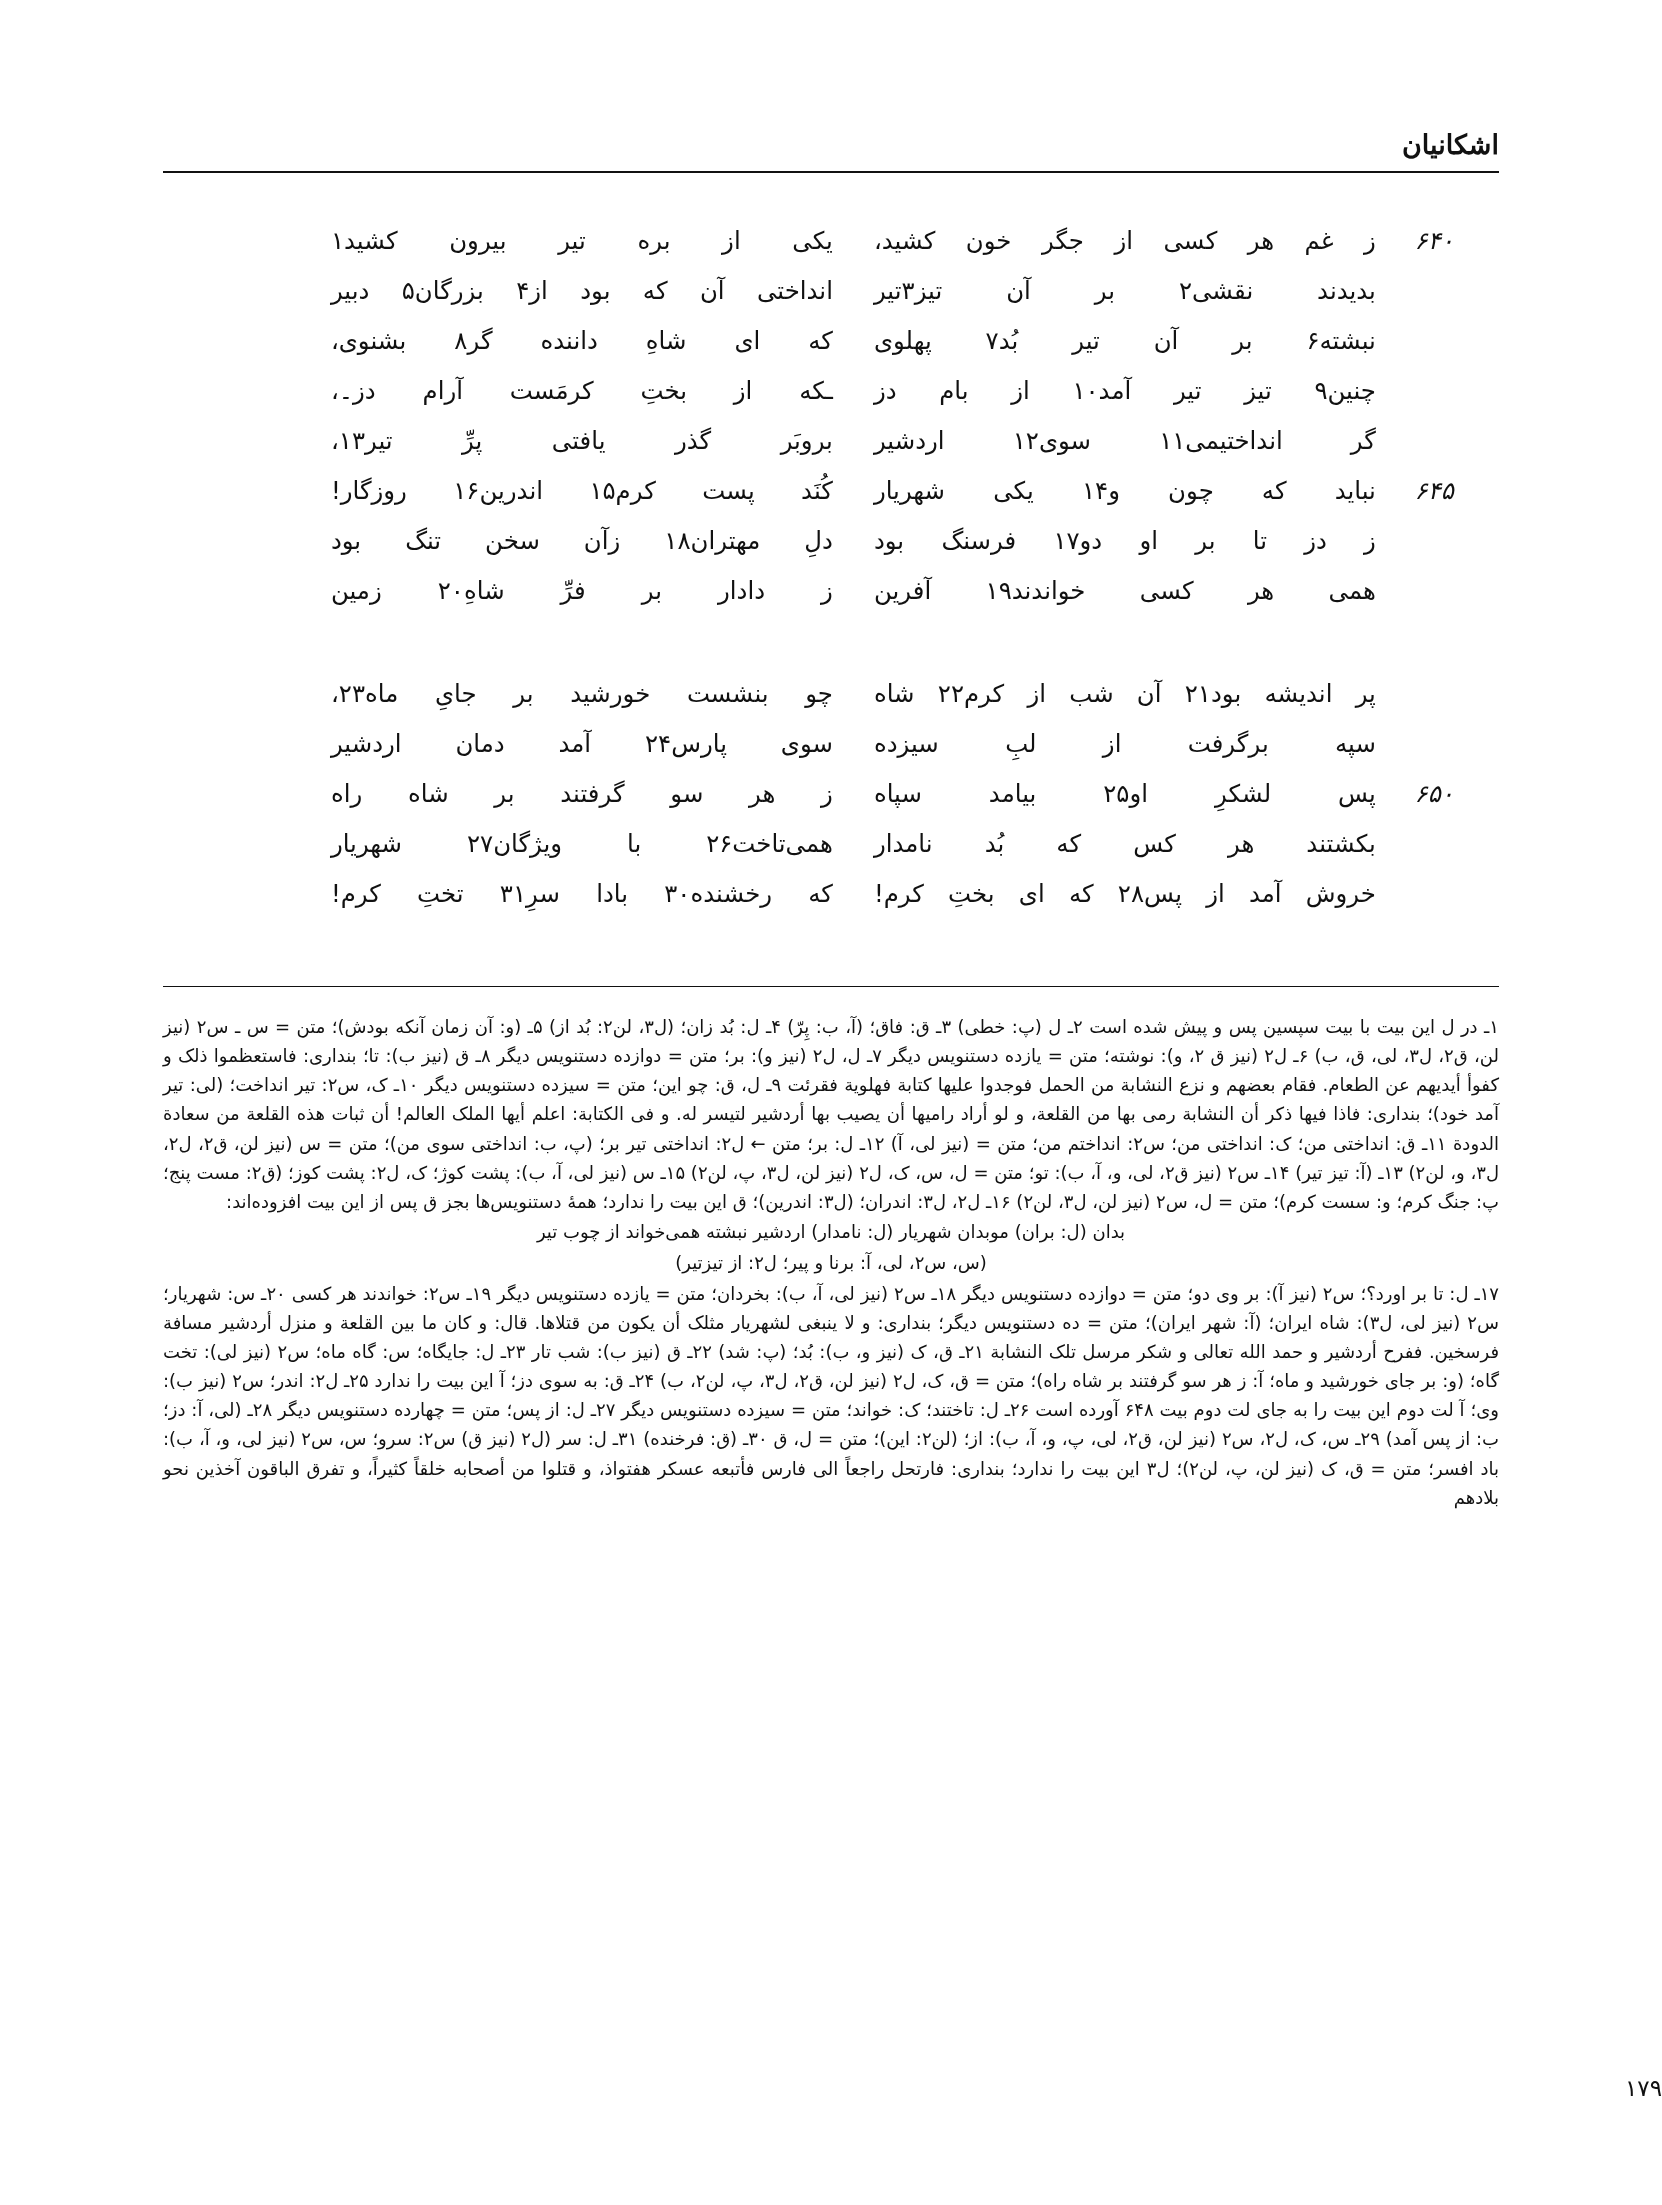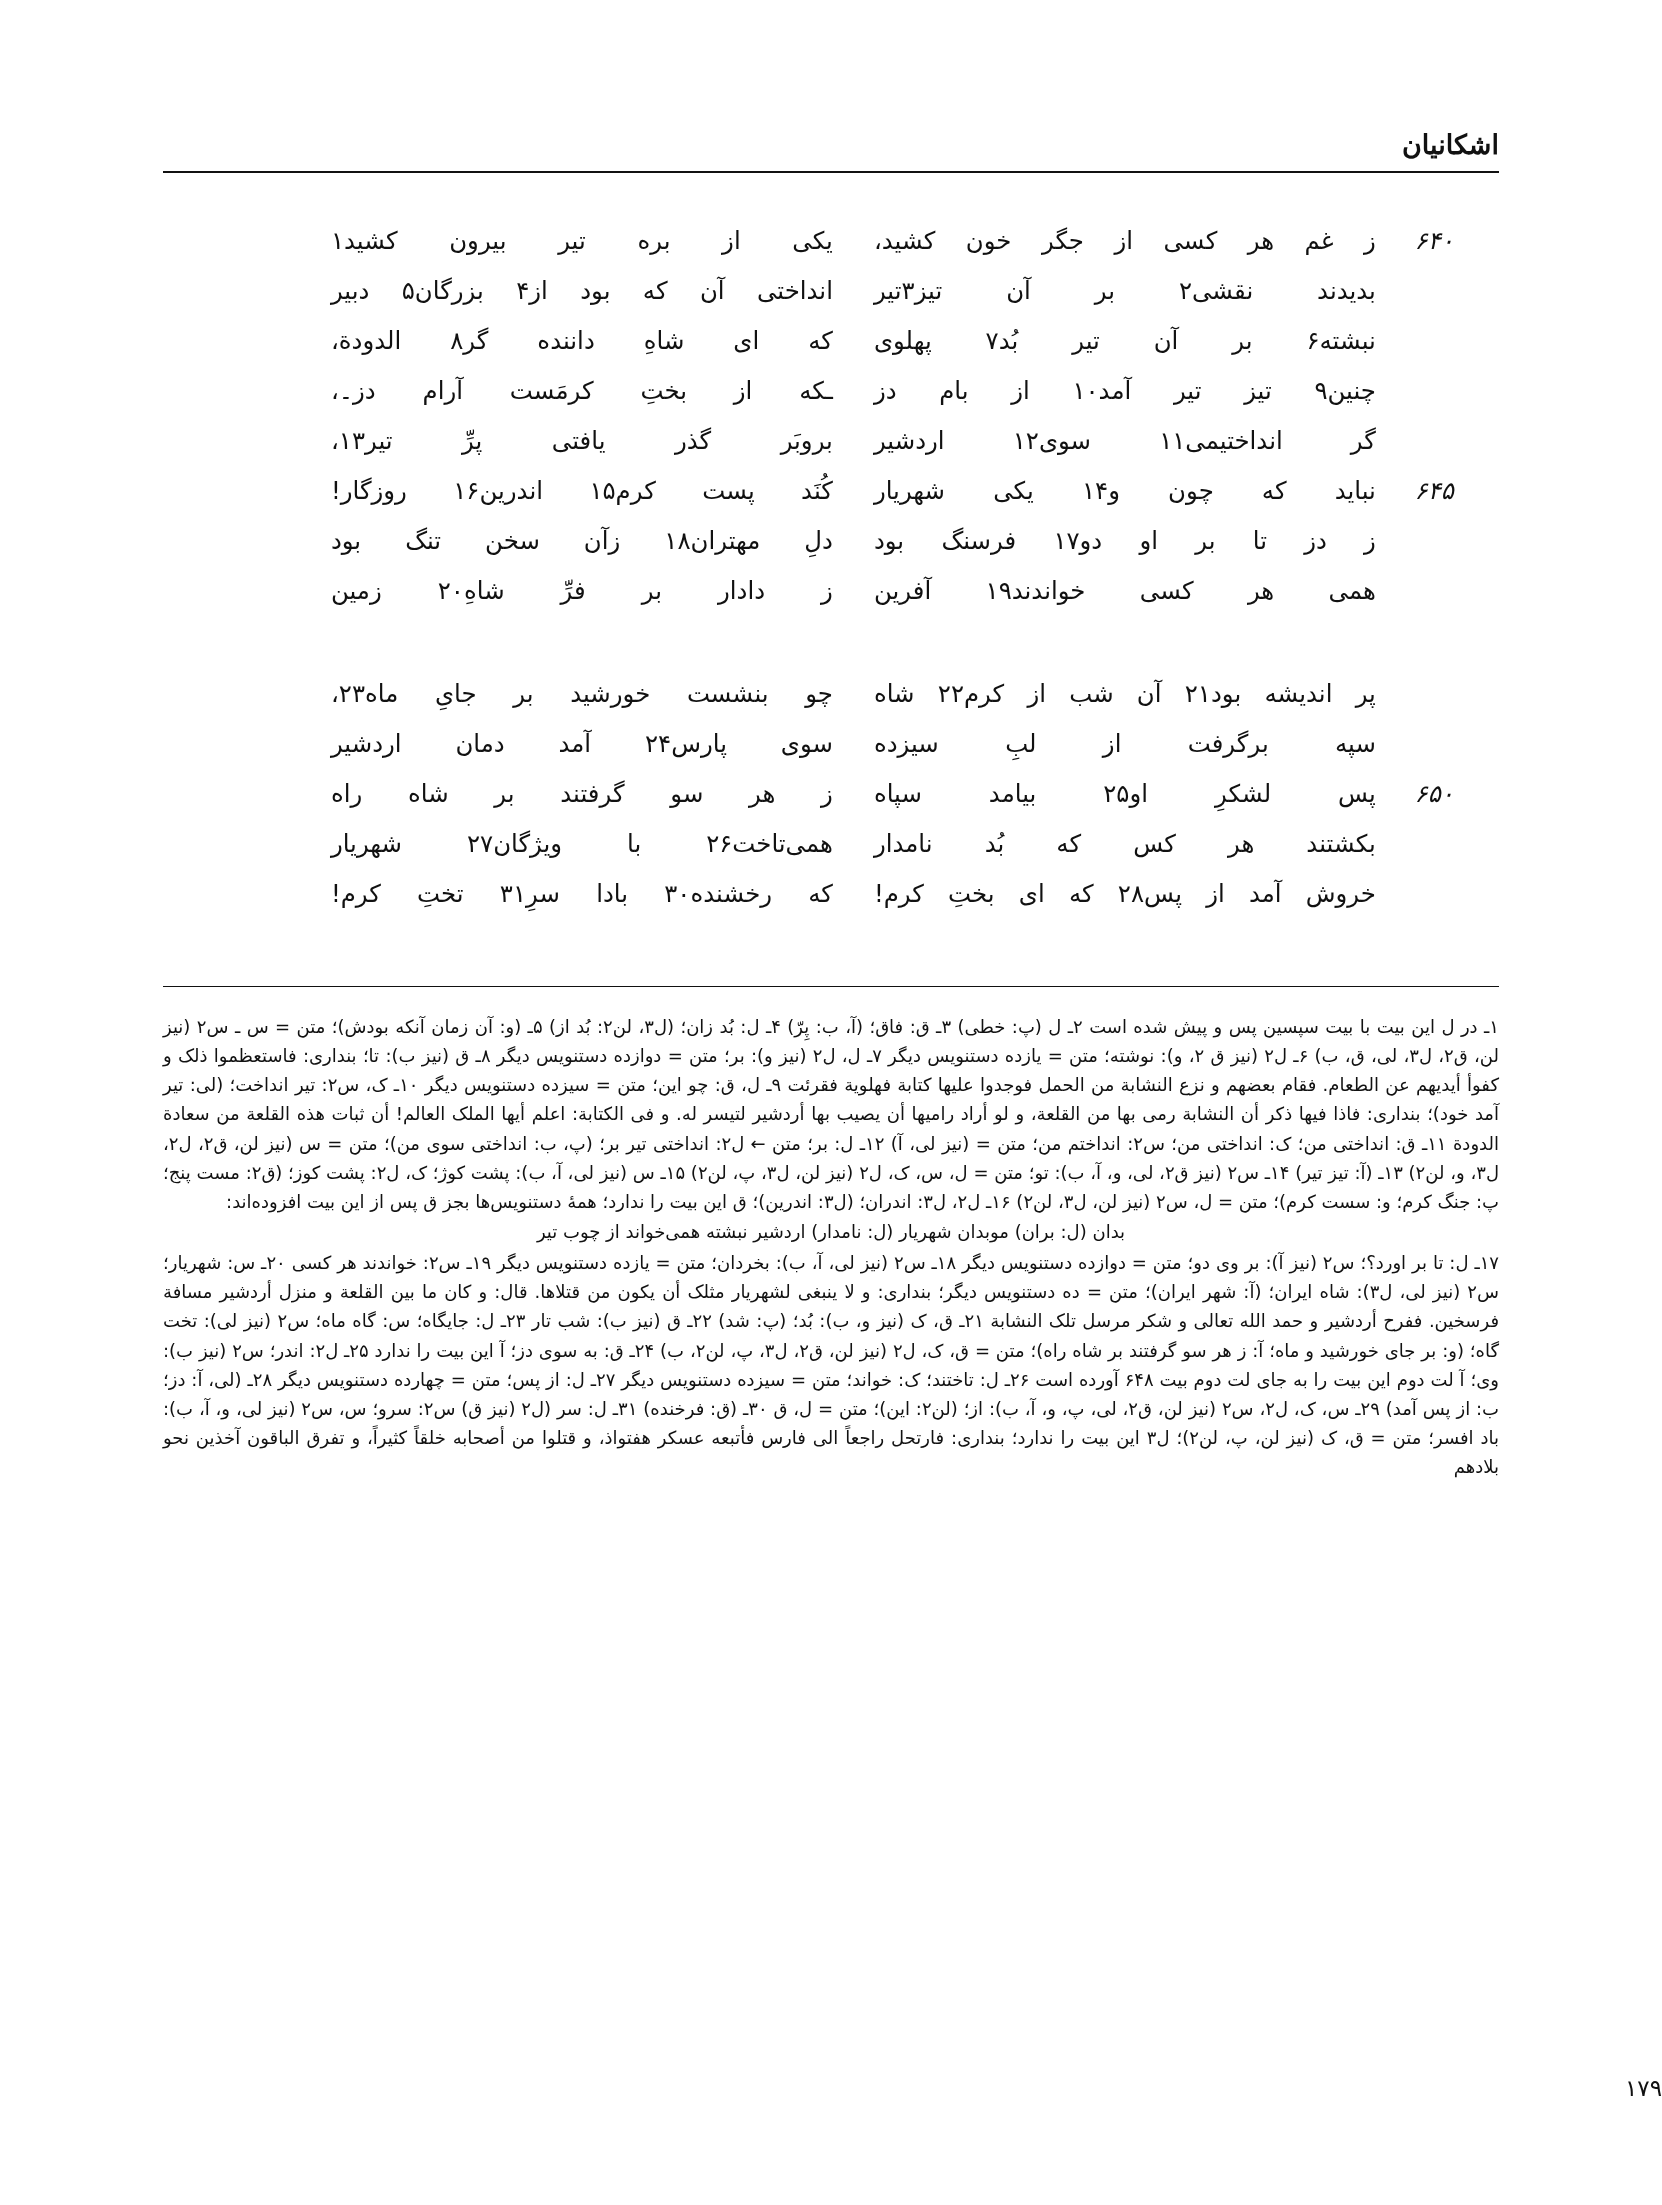--- a/index.html
+++ b/index.html
@@ -138,21 +138,21 @@
         <div class="hemistich">یکی از بره تیر بیرون کشید۱</div>
       </div>
       <div class="couplet">
         <div class="num"></div>
         <div class="hemistich first">بدیدند نقشی۲ بر آن تیز۳تیر</div>
         <div class="hemistich">انداختی آن که بود از۴ بزرگان۵ دبیر</div>
       </div>
       <div class="couplet">
         <div class="num"></div>
         <div class="hemistich first">نبشته۶ بر آن تیر بُد۷ پهلوی</div>
-        <div class="hemistich">که ای شاهِ داننده گر۸ الدودة،</div>
+        <div class="hemistich">که ای شاهِ داننده گر۸ بشنوی،</div>
       </div>
       <div class="couplet">
         <div class="num"></div>
         <div class="hemistich first">چنین۹ تیز تیر آمد۱۰ از بام دز</div>
         <div class="hemistich">ـکه از بختِ کرمَست آرام دز۔،</div>
       </div>
       <div class="couplet">
         <div class="num"></div>
         <div class="hemistich first">گر انداختیمی۱۱ سوی۱۲ اردشیر</div>
         <div class="hemistich">بروبَر گذر یافتی پرِّ تیر۱۳،</div>
@@ -203,19 +203,20 @@
         <div class="hemistich">که رخشنده۳۰ بادا سرِ۳۱ تختِ کرم!</div>
       </div>
     </div>
 
   </div>
 
   <div class="notes-rule"></div>
   <div class="notes">
     <p>۱ـ در ل این بیت با بیت سپسین پس و پیش شده است ۲ـ ل (پ: خطی) ۳ـ ق: فاق؛ (آ، ب: پِرّ) ۴ـ ل: بُد زان؛ (ل۳، لن۲: بُد از) ۵ـ (و: آن زمان آنکه بودش)؛ متن = س ـ س۲ (نیز لن، ق۲، ل۳، لی، ق، ب) ۶ـ ل۲ (نیز ق ۲، و): نوشته؛ متن = یازده دستنویس دیگر ۷ـ ل، ل۲ (نیز و): بر؛ متن = دوازده دستنویس دیگر ۸ـ ق (نیز ب): تا؛ بنداری: فاستعظموا ذلک و کفوأ أیدیهم عن الطعام. فقام بعضهم و نزع النشابة من الحمل فوجدوا علیها کتابة فهلویة فقرئت ۹ـ ل، ق: چو این؛ متن = سیزده دستنویس دیگر ۱۰ـ ک، س۲: تیر انداخت؛ (لی: تیر آمد خود)؛ بنداری: فاذا فیها ذکر أن النشابة رمی بها من القلعة، و لو أراد رامیها أن یصیب بها أردشیر لتیسر له. و فی الکتابة: اعلم أیها الملک العالم! أن ثبات هذه القلعة من سعادة الدودة ۱۱ـ ق: انداختی من؛ ک: انداختی من؛ س۲: انداختم من؛ متن = (نیز لی، آ) ۱۲ـ ل: بر؛ متن ← ل۲: انداختی تیر بر؛ (پ، ب: انداختی سوی من)؛ متن = س (نیز لن، ق۲، ل۲، ل۳، و، لن۲) ۱۳ـ (آ: تیز تیر) ۱۴ـ س۲ (نیز ق۲، لی، و، آ، ب): تو؛ متن = ل، س، ک، ل۲ (نیز لن، ل۳، پ، لن۲) ۱۵ـ س (نیز لی، آ، ب): پشت کوژ؛ ک، ل۲: پشت کوز؛ (ق۲: مست پنج؛ پ: جنگ کرم؛ و: سست کرم)؛ متن = ل، س۲ (نیز لن، ل۳، لن۲) ۱۶ـ ل۲، ل۳: اندران؛ (ل۳: اندرین)؛ ق این بیت را ندارد؛ همهٔ دستنویس‌ها بجز ق پس از این بیت افزوده‌اند:</p>
     <p class="centerline spaced">بدان (ل: بران) موبدان شهریار (ل: نامدار) اردشیر          نبشته          همی‌خواند          از          چوب          تیر</p>
+    <p class="centerline">(س، س۲، لی، آ: برنا و پیر؛ ل۲: از تیزتیر)</p>
     <p>۱۷ـ ل: تا بر اورد؟؛ س۲ (نیز آ): بر وی دو؛ متن = دوازده دستنویس دیگر ۱۸ـ س۲ (نیز لی، آ، ب): بخردان؛ متن = یازده دستنویس دیگر ۱۹ـ س۲: خواندند هر کسی ۲۰ـ س: شهریار؛ س۲ (نیز لی، ل۳): شاه ایران؛ (آ: شهر ایران)؛ متن = ده دستنویس دیگر؛ بنداری: و لا ینبغی لشهریار مثلک أن یکون من قتلاها. قال: و کان ما بین القلعة و منزل أردشیر مسافة فرسخین. ففرح أردشیر و حمد الله تعالی و شکر مرسل تلک النشابة ۲۱ـ ق، ک (نیز و، ب): بُد؛ (پ: شد) ۲۲ـ ق (نیز ب): شب تار ۲۳ـ ل: جایگاه؛ س: گاه ماه؛ س۲ (نیز لی): تخت گاه؛ (و: بر جای خورشید و ماه؛ آ: ز هر سو گرفتند بر شاه راه)؛ متن = ق، ک، ل۲ (نیز لن، ق۲، ل۳، پ، لن۲، ب) ۲۴ـ ق: به سوی دز؛ آ این بیت را ندارد ۲۵ـ ل۲: اندر؛ س۲ (نیز ب): وی؛ آ لت دوم این بیت را به جای لت دوم بیت ۶۴۸ آورده است ۲۶ـ ل: تاختند؛ ک: خواند؛ متن = سیزده دستنویس دیگر ۲۷ـ ل: از پس؛ متن = چهارده دستنویس دیگر ۲۸ـ (لی، آ: دز؛ ب: از پس آمد) ۲۹ـ س، ک، ل۲، س۲ (نیز لن، ق۲، لی، پ، و، آ، ب): از؛ (لن۲: این)؛ متن = ل، ق ۳۰ـ (ق: فرخنده) ۳۱ـ ل: سر (ل۲ (نیز ق) س۲: سرو؛ س، س۲ (نیز لی، و، آ، ب): باد افسر؛ متن = ق، ک (نیز لن، پ، لن۲)؛ ل۳ این بیت را ندارد؛ بنداری: فارتحل راجعاً الی فارس فأتبعه عسکر هفتواذ، و قتلوا من أصحابه خلقاً کثیراً، و تفرق الباقون آخذین نحو بلادهم</p>
   </div>
 
   <div class="page-number">۱۷۹</div>
 
 </div>
 
 
 </body></html>

